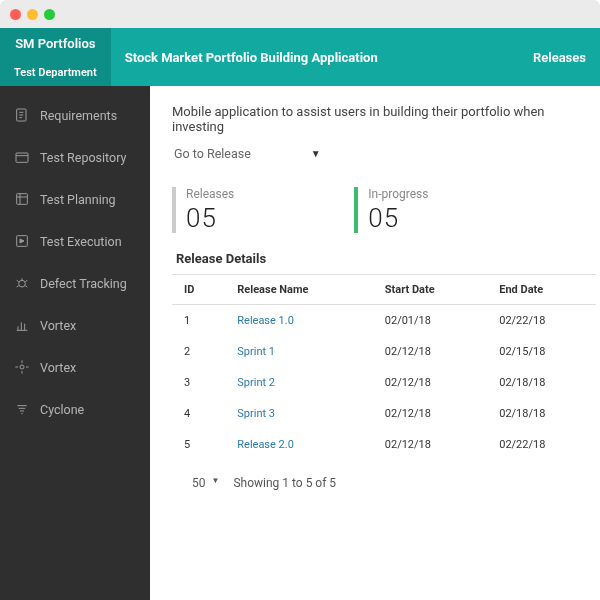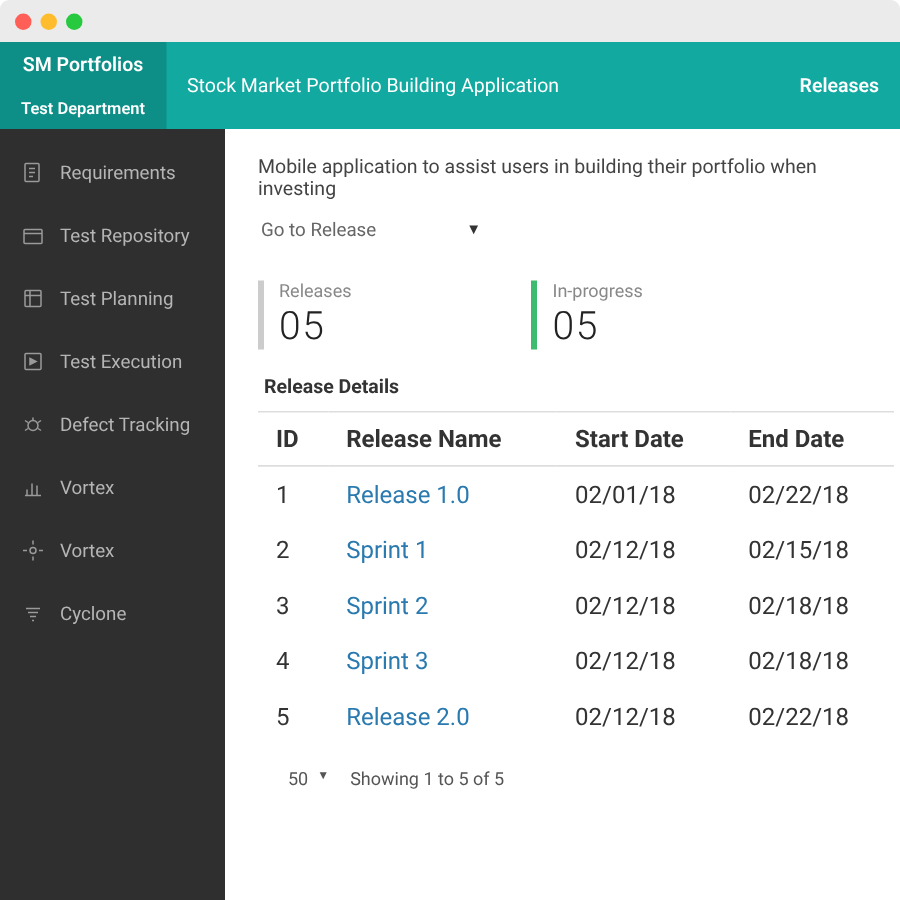--- a/index.html
+++ b/index.html
@@ -23,21 +23,21 @@
 .main{flex:1;padding:18px 4px 0 22px;color:#333}
 .desc{font-size:13px;color:#444;margin-bottom:8px}
 .select{display:inline-flex;align-items:center;gap:60px;border:none;font-size:12.5px;color:#666;padding:4px 2px;margin-bottom:22px;cursor:pointer}
 .select .caret{font-size:10px;color:#333}
 .stats{display:flex;gap:120px;margin-bottom:18px}
 .stat{border-left:4px solid #ccc;padding-left:10px}
 .stat.green{border-left-color:#3dbb6e}
 .stat-label{font-size:12px;color:#888;margin-bottom:2px}
 .stat-value{font-size:26px;font-weight:300;color:#222;letter-spacing:1px}
 .section-title{font-size:13px;font-weight:700;color:#333;margin-bottom:8px;padding-left:4px}
-.table{width:100%;border-collapse:collapse;font-size:16px}
+.table{width:100%;border-collapse:collapse;font-size:11px}
 .table th{text-align:left;font-weight:700;padding:8px 12px;border-top:1px solid #ddd;border-bottom:1px solid #ddd;color:#333}
 .table td{padding:9px 12px;color:#333}
 .table td.link{color:#2a7ab0;cursor:pointer}
 .pager{display:flex;align-items:center;gap:14px;margin-top:16px;padding-left:20px;font-size:12px;color:#555}
 .pager-select{display:inline-flex;align-items:flex-start;gap:6px;cursor:pointer}
 .pager-select .caret{font-size:8px}
 </style>
 </head>
 <body>
 
@@ -46,21 +46,21 @@
   <div class="dot dot-yellow"></div>
   <div class="dot dot-green"></div>
 </div>
 
 <div class="header">
   <div class="header-cell active">
     <div class="header-title">SM Portfolios</div>
     <div class="header-sub">Test Department</div>
   </div>
   <div class="header-cell">
-    <div style="font-weight:400">Stock Market Portfolio Building Application</div>
+    <div style="font-weight:700">Stock Market Portfolio Building Application</div>
   </div>
   <div class="header-spacer"></div>
   <div class="header-cell" style="font-weight:600">
     <span>Releases</span>
   </div>
 </div>
 
 <div class="layout">
   <div class="sidebar">
     <div class="side-item">

